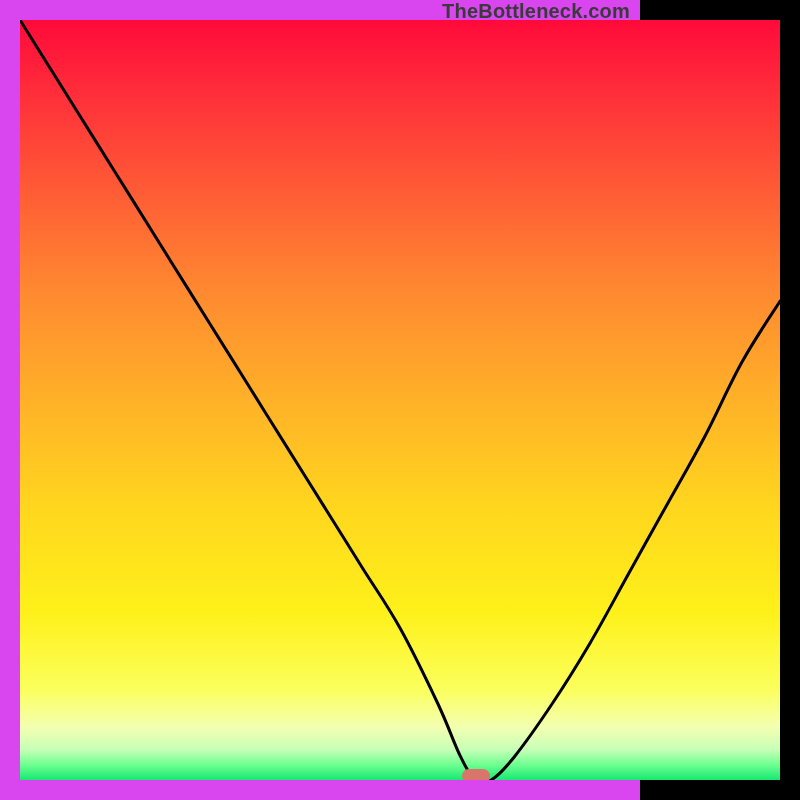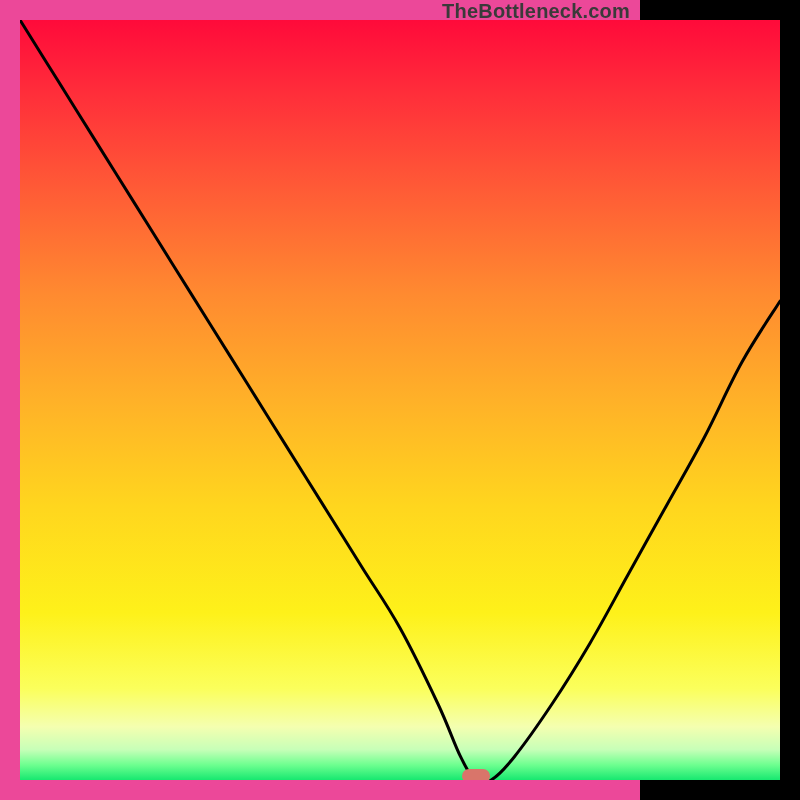--- a/index.html
+++ b/index.html
@@ -8,21 +8,21 @@
     width: 800px;
     height: 800px;
     background: #000;
     font-family: Arial, Helvetica, sans-serif;
     overflow: hidden;
   }
   .frame {
     position: relative;
     width: 640px;
     height: 800px;
-    background: #ec4899;
+    background: #d946ef;
     text-decoration: underline;
   }
   .plot-area {
     position: absolute;
     left: 20px;
     top: 20px;
     width: 760px;
     height: 760px;
     overflow: hidden;
   }

